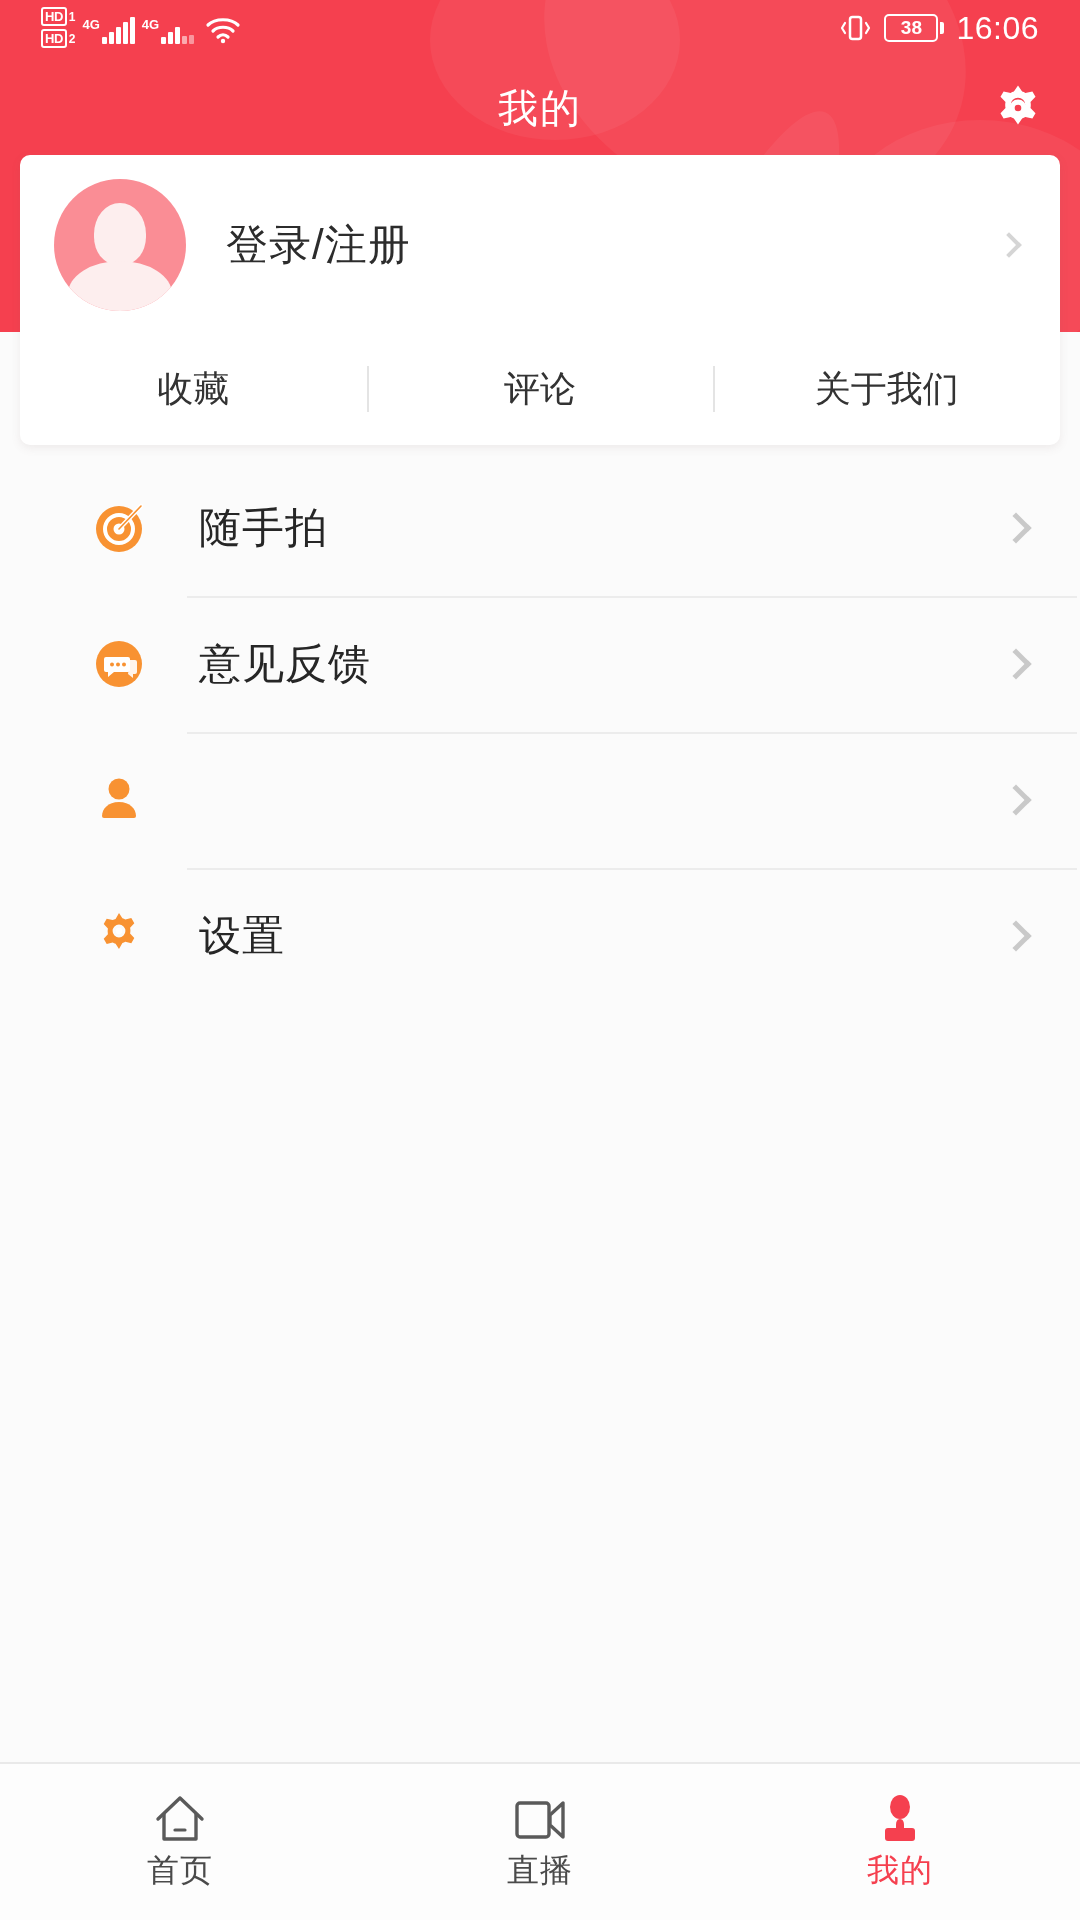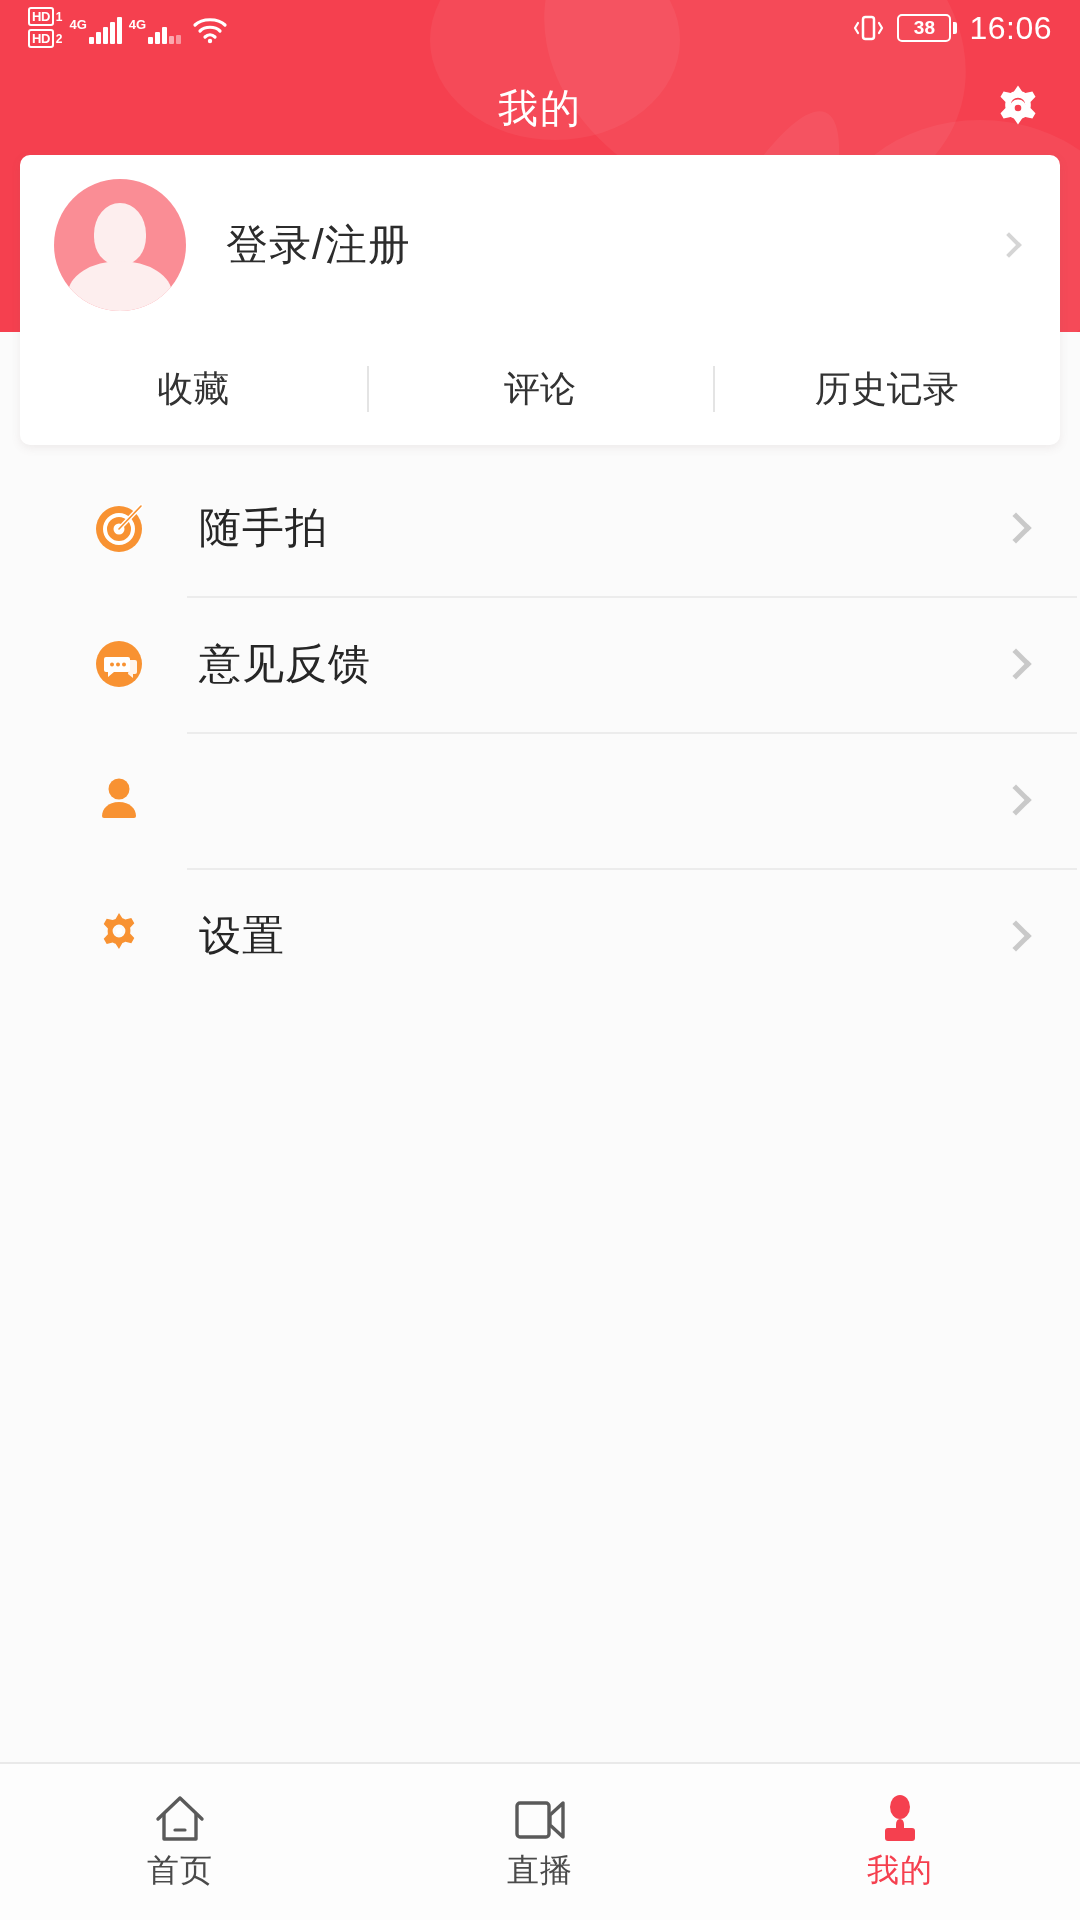--- a/index.html
+++ b/index.html
@@ -23,21 +23,21 @@
   }
   .blob1 { width:430px; height:330px; left:540px; top:-120px; transform:rotate(18deg); }
   .blob2 { width:300px; height:240px; left:830px; top:120px; }
   .blob3 { width:250px; height:200px; left:430px; top:-60px; background:rgba(255,255,255,0.04); }
   .blob4 { width:120px; height:520px; left:660px; top:90px; border-radius:40%; transform:rotate(24deg); background:rgba(255,255,255,0.035); }
 
   
   .statusbar {
     position:absolute; top:0; left:0; width:1080px; height:56px;
     display:flex; align-items:center; justify-content:space-between;
-    padding:0 28px; color:#ffffff; z-index:5;
+    padding:0 41px; color:#ffffff; z-index:5;
   }
   .sb-left { display:flex; align-items:flex-end; gap:7px; height:44px; }
   .hd-stack { display:flex; flex-direction:column; justify-content:center; gap:3px; padding-bottom:2px; }
   .hd-badge {
     display:flex; align-items:center; gap:2px;
   }
   .hd-box {
     border:2px solid #fff; border-radius:3px;
     font-size:13px; font-weight:bold; line-height:1;
     padding:1px 2px; letter-spacing:-0.5px;
@@ -261,21 +261,21 @@
     </div>
 
     <div class="tabs">
       <div class="tab">
         <span>收藏</span>
       </div>
       <div class="tab">
         <span>评论</span>
       </div>
       <div class="tab">
-        <span>历史记录</span>
+        <span>关于我们</span>
       </div>
     </div>
   </div>
 
   <div class="menu">
 
     <div class="menu-item">
       <span class="mi-icon">
         <svg width="56" height="56" viewBox="0 0 56 56">
           <circle cx="27" cy="29" r="23" fill="#f89232"></circle>

